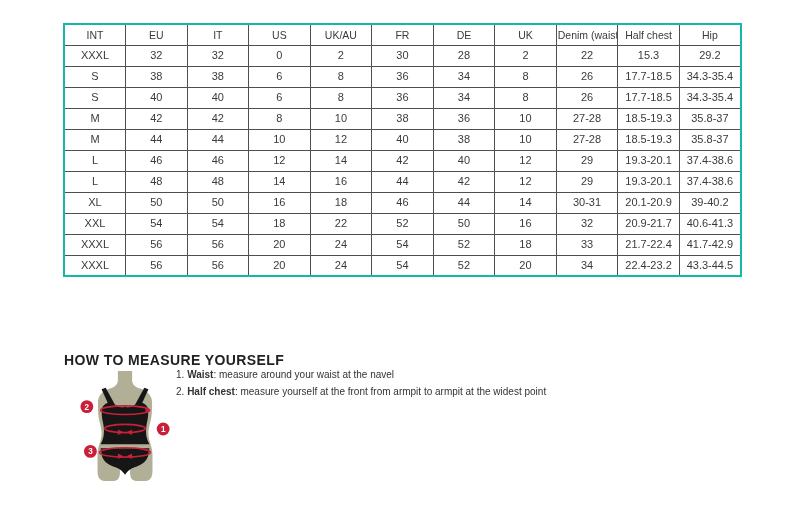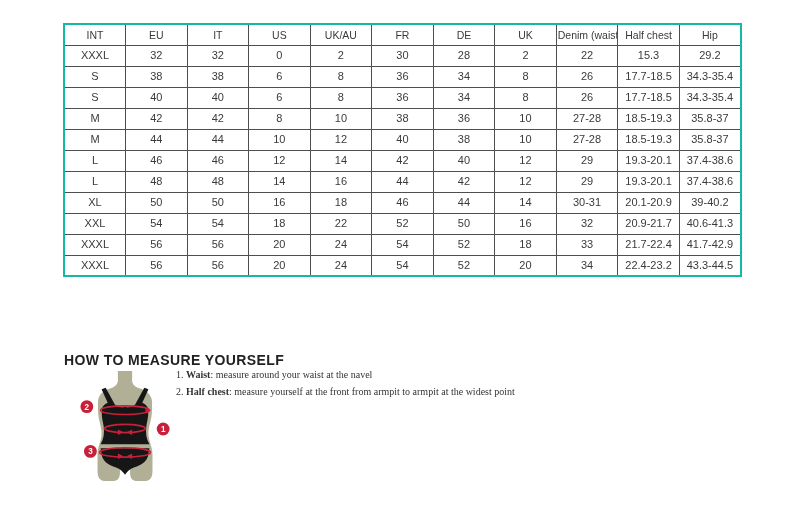--- a/index.html
+++ b/index.html
@@ -52,21 +52,20 @@
     position: absolute;
     left: 176px; top: 370px;
     list-style: none;
     font-size: 10px;
     color: #333333;
   }
   .steps li {
     margin-bottom: 7px;
     line-height: 10px;
     white-space: nowrap;
-    font-family: Liberation Serif, serif;
   }
   .steps .term { font-weight: bold; }
 </style>
 </head>
 <body>
 
 <table class="size-table">
   <thead>
     <tr id="size-head">
         <th>INT</th>

